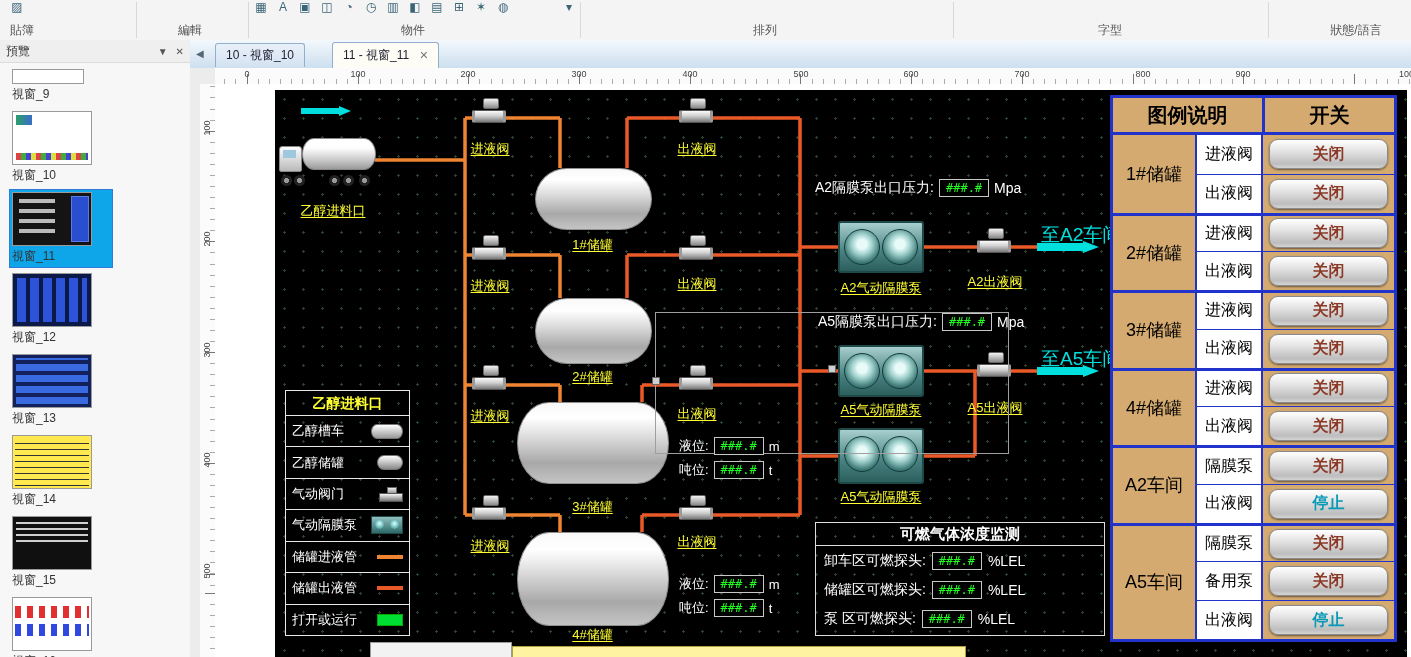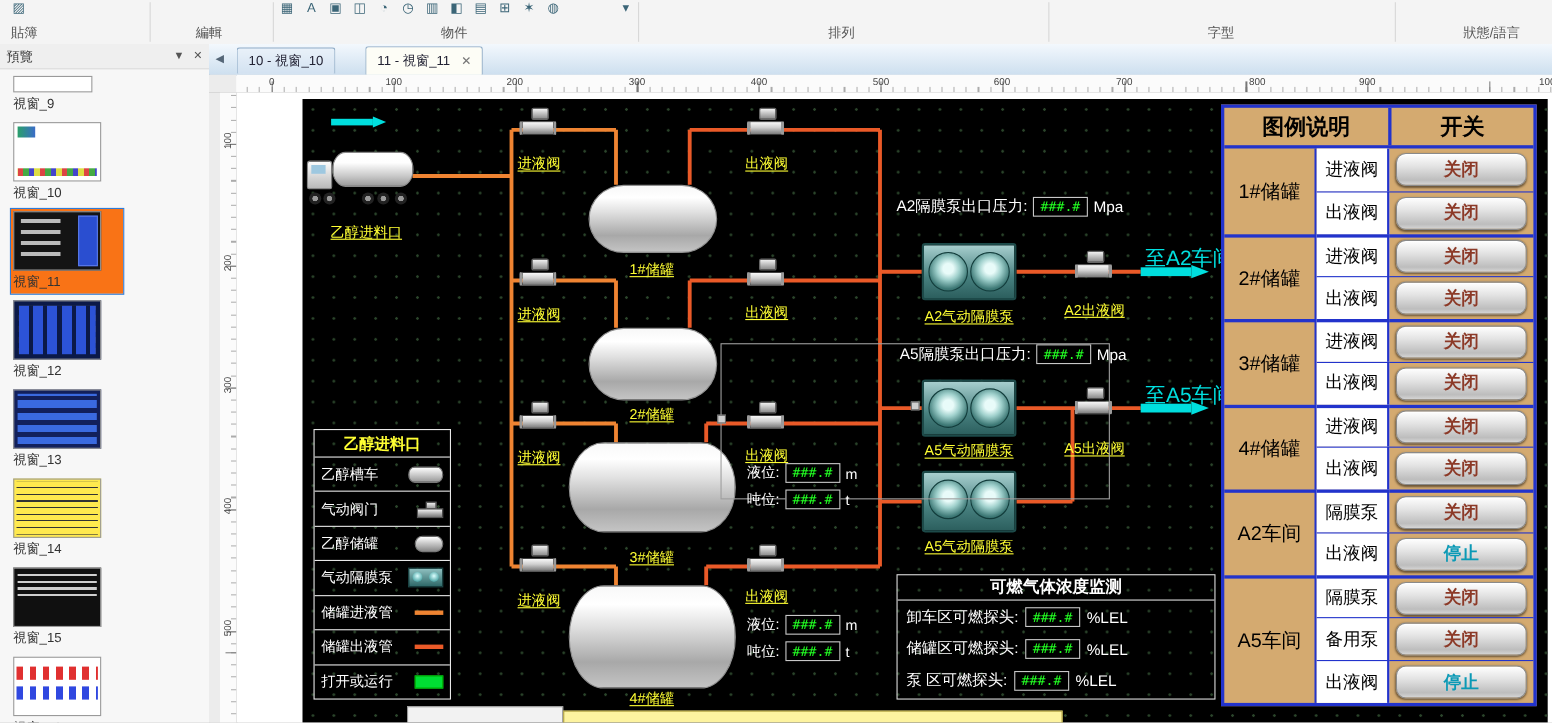--- a/index.html
+++ b/index.html
@@ -12,21 +12,21 @@
   .tb-label{position:absolute;top:22px;transform:translateX(-50%);font-size:12px;color:#555;white-space:nowrap;}
   .tb-ico{position:absolute;top:0;width:18px;height:15px;font-size:12px;line-height:14px;color:#3b6577;text-align:center;overflow:hidden;cursor:pointer;}
 
   
   .sidebar{position:absolute;left:0;top:40px;width:190px;height:617px;background:#f7f7f7;border-right:1px solid #b8b8b8;overflow:hidden;}
   .sb-header{height:22px;display:flex;align-items:center;padding:0 6px;gap:8px;background:#efefef;border-bottom:1px solid #dcdcdc;font-size:12px;color:#333;}
   .sb-title{flex:1;}
   .sb-drop,.sb-close{font-size:10px;color:#555;cursor:pointer;}
   .sb-list{padding:4px 0 0 10px;}
   .sb-item{margin-bottom:4px;width:98px;padding:2px;cursor:pointer;}
-  .sb-item.sel{background:#f97316;outline:1px solid #2f7bd6;}
+  .sb-item.sel{background:#0ea5e9;outline:1px solid #2f7bd6;}
   .thumb{width:80px;height:54px;border:1px solid #9a9a9a;position:relative;box-sizing:border-box;}
   .sb-label{font-size:12px;color:#333;margin-top:2px;}
   .th9{background:#fff;height:15px;width:72px;}
   .th10{background:#fff;}
   .th10::before{content:"";position:absolute;left:3px;top:3px;width:16px;height:10px;background:linear-gradient(90deg,#2aa06a,#3a6cc8);}
   .th10::after{content:"";position:absolute;left:3px;right:3px;bottom:4px;height:7px;background:repeating-linear-gradient(90deg,#d44 0 5px,#4a4 5px 10px,#44c 10px 15px,#dd4 15px 20px);}
   .th11{background:#141414;}
   .th11::before{content:"";position:absolute;left:6px;top:6px;width:36px;height:40px;background:repeating-linear-gradient(#d8d8d8 0 4px,transparent 4px 10px);opacity:.85;}
   .th11::after{content:"";position:absolute;right:2px;top:3px;bottom:3px;width:16px;background:#2a4ed0;border:1px solid #5a7ae8;}
   .th12{background:#0b1948;}
@@ -99,21 +99,21 @@
         border:1px solid #909090;border-radius:32px/50%;}
 
   .pump{position:absolute;width:86px;height:52px;background:linear-gradient(#a8cfcf,#47807f 60%,#2c5f5e);border:2px solid #1d4a49;border-radius:3px;box-sizing:border-box;}
   .pump::before,.pump::after{content:"";position:absolute;top:6px;width:34px;height:34px;border-radius:50%;
     background:radial-gradient(circle at 50% 42%,#e8fbf9 0 18%,#9fd0cc 40%,#3f7a77 70%,#1e4b49);border:1px solid #123c3b;}
   .pump::before{left:4px;}
   .pump::after{right:4px;}
 
   .press-row,.lvl-row{position:absolute;display:flex;align-items:center;gap:5px;height:20px;color:#fff;}
   .press-row{font-size:14px;}
-  .lvl-row{font-size:13px;}
+  .lvl-row{font-size:13px;margin-top:16px;}
 
   .selrect{position:absolute;left:380px;top:222px;width:352px;height:140px;border:1px solid #9f9f9f;}
   .handle{position:absolute;width:6px;height:6px;background:#cfcfcf;border:1px solid #666;}
 
   .legend{position:absolute;left:10px;top:300px;width:125px;height:246px;border:1px solid #e8e8e8;box-sizing:border-box;display:flex;flex-direction:column;}
   .lg-title{height:24px;line-height:24px;text-align:center;color:#ffff33;font-size:14px;font-weight:bold;border-bottom:1px solid #e8e8e8;}
   .lg-row{flex:1;display:flex;align-items:center;justify-content:space-between;padding:0 6px;border-bottom:1px solid #e8e8e8;color:#fff;font-size:13px;}
   .lg-row:last-child{border-bottom:none;}
   .mi{display:inline-block;position:relative;}
   .mi-truck{width:30px;height:13px;background:linear-gradient(#fff,#999);border-radius:6px/50%;border:1px solid #777;}
@@ -378,26 +378,26 @@
         <span>t</span>
       </div>
 
       <div class="legend">
         <div class="lg-title">乙醇进料口</div>
         <div class="lg-row">
           <span>乙醇槽车</span>
           <span class="mi mi-truck"></span>
         </div>
         <div class="lg-row">
+          <span>乙醇储罐</span>
+          <span class="mi mi-tank"></span>
+        </div>
+        <div class="lg-row">
           <span>气动阀门</span>
           <span class="mi mi-valve"></span>
-        </div>
-        <div class="lg-row">
-          <span>乙醇储罐</span>
-          <span class="mi mi-tank"></span>
         </div>
         <div class="lg-row">
           <span>气动隔膜泵</span>
           <span class="mi mi-pump"></span>
         </div>
         <div class="lg-row">
           <span>储罐进液管</span>
           <span class="mi mi-inlet-pipe"></span>
         </div>
         <div class="lg-row">

